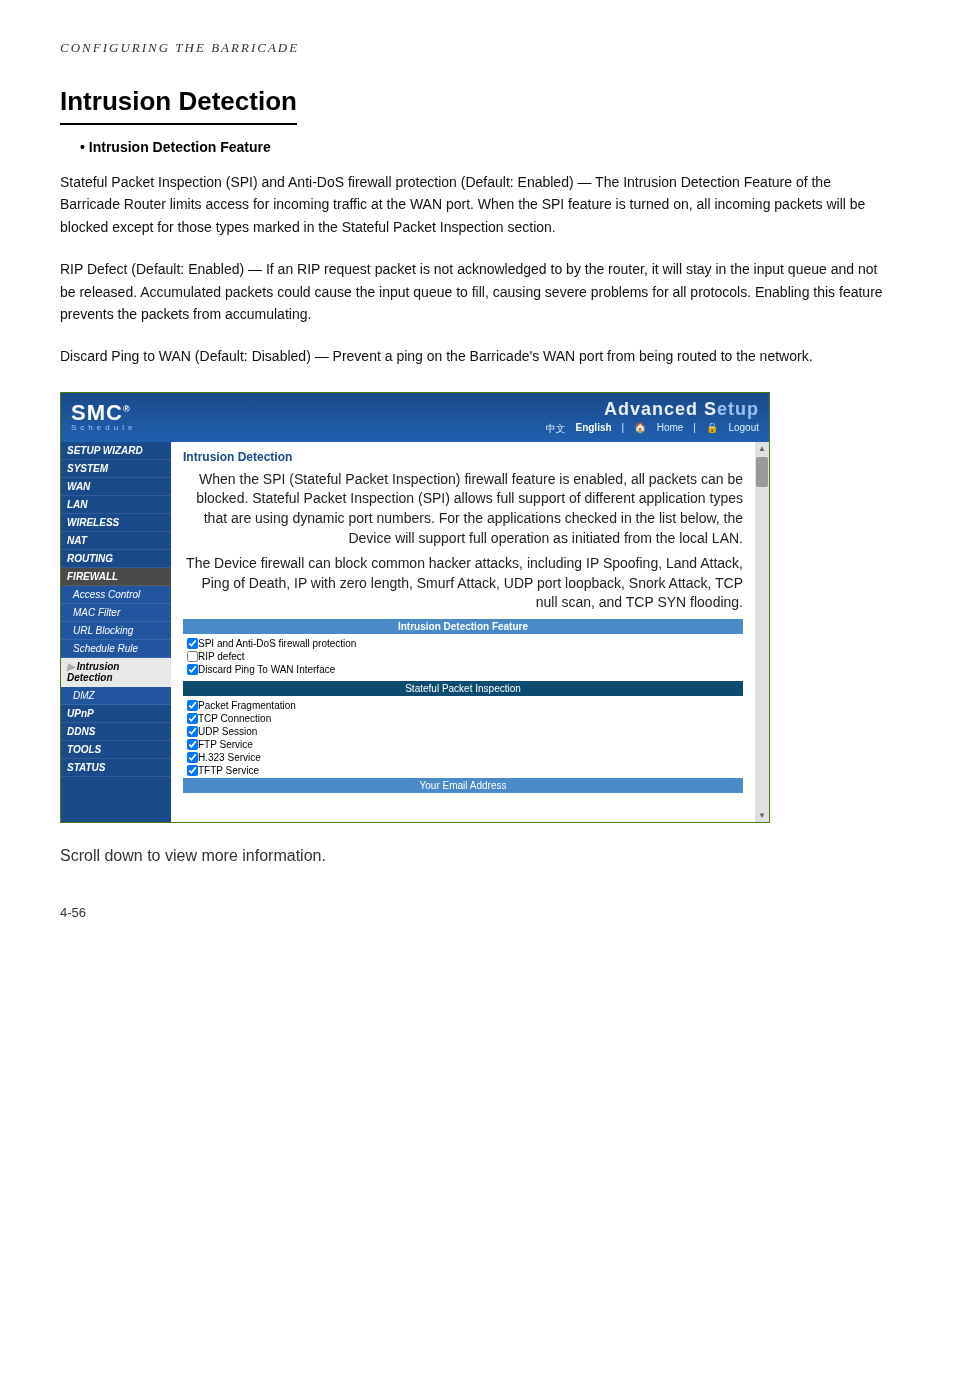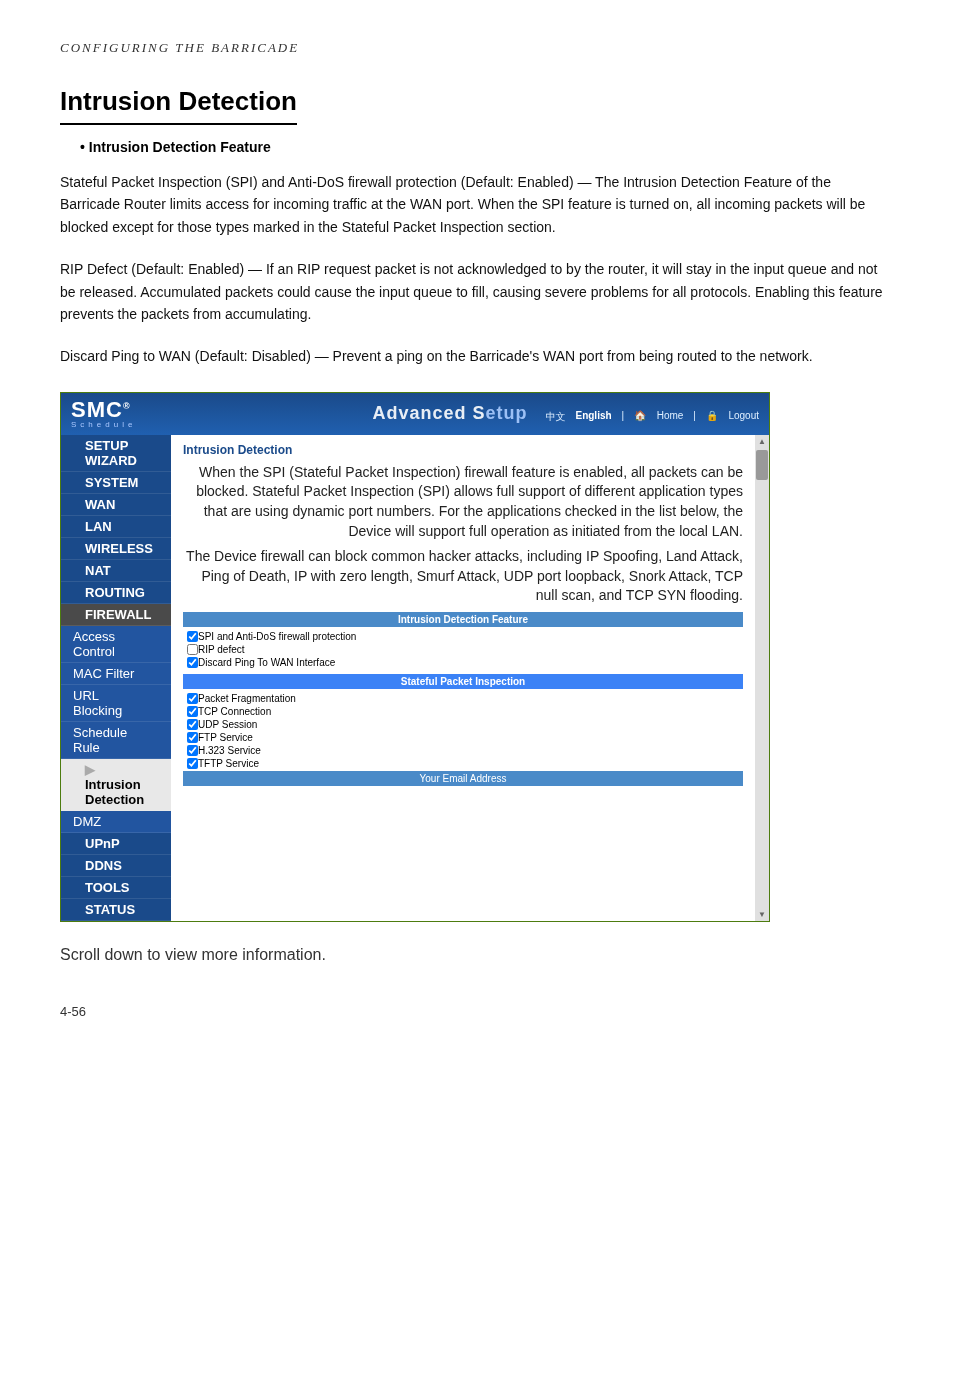--- a/index.html
+++ b/index.html
@@ -79,23 +79,23 @@
       font-size: 9px;
       vertical-align: super;
     }
     .smc-networks {
       font-size: 8px;
       letter-spacing: 4px;
       color: #aac8ff;
     }
     .smc-right {
       display: flex;
-      flex-direction: row;
+      flex-direction: column;
       align-items: flex-end;
-      gap: 18px;
+      gap: 2px;
     }
     .advanced-text {
       font-size: 18px;
       font-weight: bold;
       color: #fff;
       letter-spacing: 1px;
       opacity: 0.9;
     }
     .smc-nav {
       display: flex;
@@ -116,26 +116,27 @@
       min-height: 380px;
     }
     
     .sidebar {
       width: 110px;
       background: #1a4a8a;
       color: #fff;
       flex-shrink: 0;
     }
     .sidebar-item {
-      padding: 3px 24px;
-      font-size: 13px;
+      padding: 3px 6px;
+      font-size: 10px;
       font-weight: bold;
       cursor: pointer;
       color: #fff;
       border-bottom: 1px solid rgba(255,255,255,0.1);
+      font-style: italic;
     }
     .sidebar-item.sub {
       font-weight: normal;
       padding-left: 12px;
       background: #2255a0;
     }
     .sidebar-item.active {
       background: #e8e8e8;
       color: #000;
     }
@@ -184,25 +185,25 @@
       font-size: 10px;
       margin: 2px 0;
       padding-left: 4px;
     }
     .checkbox-row input[type=checkbox] {
       width: 11px;
       height: 11px;
       cursor: pointer;
     }
     .stateful-section {
-      background: #3b82f6;
+      background: #0c4a6e;
       color: #fff;
       text-align: center;
       font-size: 10px;
-      font-weight: bold;
+      font-weight: normal;
       padding: 2px 6px;
       margin: 6px 0 4px 0;
     }
     .email-bar {
       background: #4a8ac8;
       color: #fff;
       text-align: center;
       font-size: 10px;
       padding: 2px 6px;
     }

